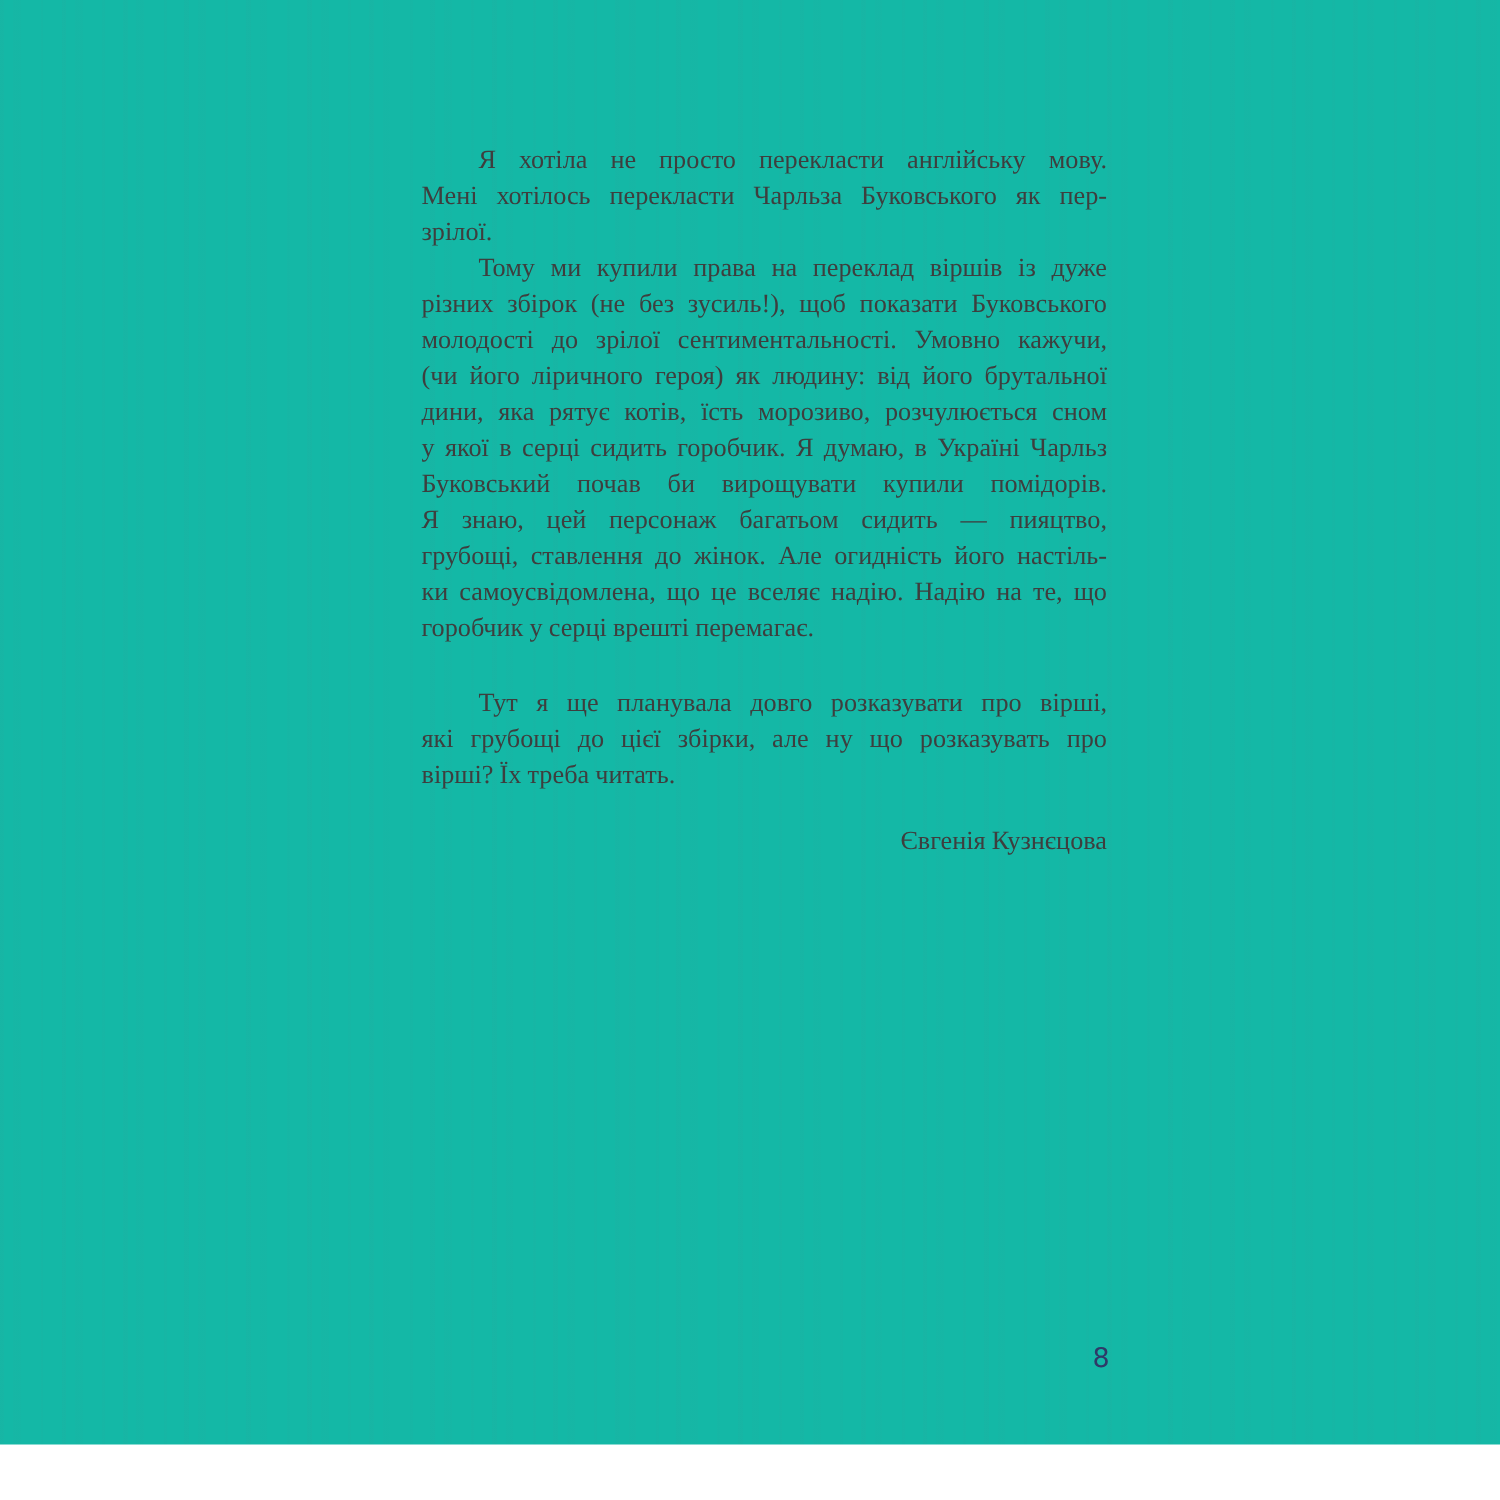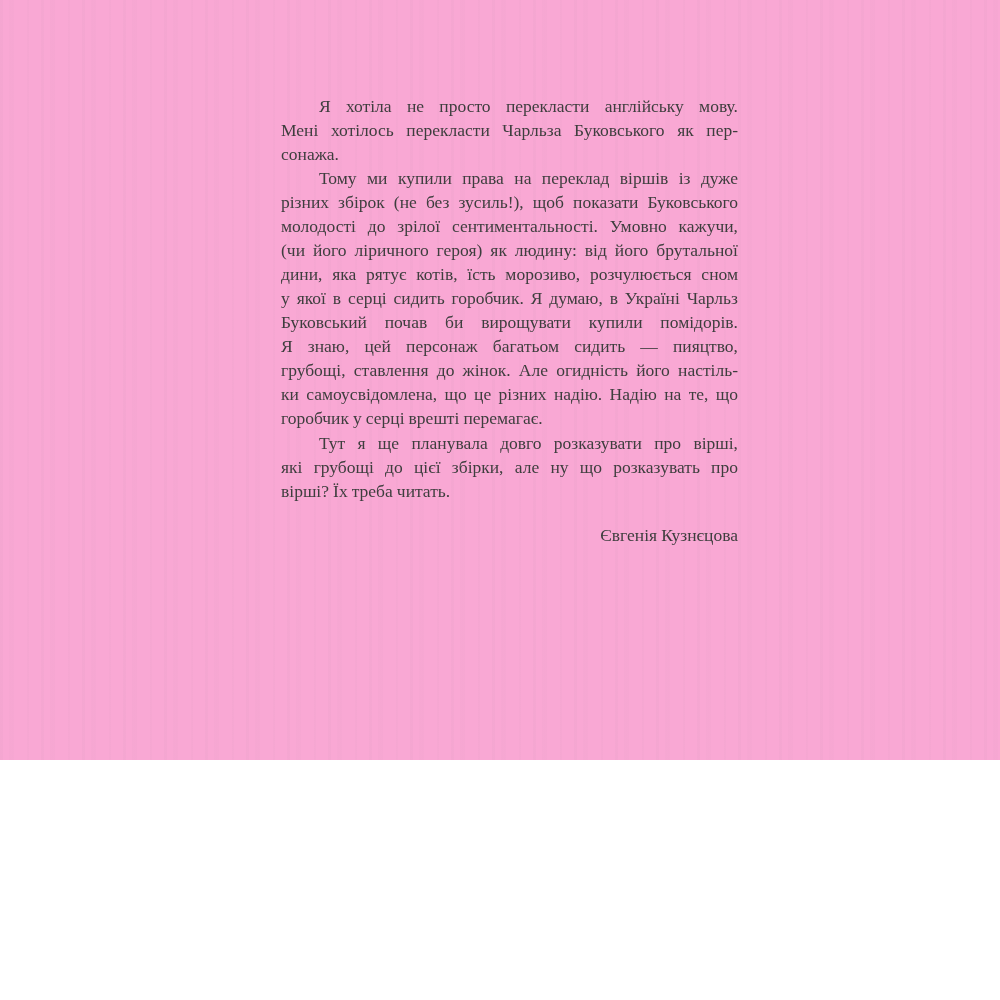--- a/index.html
+++ b/index.html
@@ -1,20 +1,20 @@
 <!DOCTYPE html>
 <html><head>
 <meta charset="utf-8">
 <style>
   html, body { margin: 0; padding: 0; }
   .book-page {
     position: relative;
     width: 1000px;
-    height: 760px;
-    background: #f9a8d4;
+    height: 963px;
+    background: #14b8a6;
     font-family: "Liberation Serif", serif;
     color: #3e3e3e;
     overflow: hidden;
   }
   
   .scan-texture {
     position: absolute;
     inset: 0;
     background:
       repeating-linear-gradient(90deg,
@@ -35,21 +35,21 @@
     line-height: 24px;
     word-spacing: -0.3px;
   }
   .line {
     margin: 0;
     text-align: justify;
     text-align-last: justify;
   }
   .line.indent { padding-left: 38px; }
   .line.last { text-align-last: left; }
-  .para-gap { margin-top: 1px; }
+  .para-gap { margin-top: 26px; }
   .signature {
     margin-top: 20px;
     text-align: right;
     font-size: 17.5px;
   }
   .page-number {
     position: absolute;
     left: 714px;
     top: 895px;
     width: 40px;
@@ -63,32 +63,32 @@
 </head>
 <body>
 
 <main class="book-page">
   <div class="scan-texture"></div>
 
   <section class="text-block">
 
     <p class="line indent">Я хотіла не просто перекласти англійську мову.</p>
     <p class="line">Мені хотілось перекласти Чарльза Буковського як пер-</p>
-    <p class="line last">сонажа.</p>
+    <p class="line last">зрілої.</p>
 
     <p class="line indent">Тому ми купили права на переклад віршів із дуже</p>
     <p class="line">різних збірок (не без зусиль!), щоб показати Буковського</p>
     <p class="line">молодості до зрілої сентиментальності. Умовно кажучи,</p>
     <p class="line">(чи його ліричного героя) як людину: від його брутальної</p>
     <p class="line">дини, яка рятує котів, їсть морозиво, розчулюється сном</p>
     <p class="line">у якої в серці сидить горобчик. Я думаю, в Україні Чарльз</p>
     <p class="line">Буковський почав би вирощувати купили помідорів.</p>
     <p class="line">Я знаю, цей персонаж багатьом сидить — пияцтво,</p>
     <p class="line">грубощі, ставлення до жінок. Але огидність його настіль-</p>
-    <p class="line">ки самоусвідомлена, що це різних надію. Надію на те, що</p>
+    <p class="line">ки самоусвідомлена, що це вселяє надію. Надію на те, що</p>
     <p class="line last">горобчик у серці врешті перемагає.</p>
 
     <p class="line indent para-gap">Тут я ще планувала довго розказувати про вірші,</p>
     <p class="line">які грубощі до цієї збірки, але ну що розказувать про</p>
     <p class="line last">вірші? Їх треба читать.</p>
 
     <div class="signature">Євгенія Кузнєцова</div>
   </section>
 
   <div class="page-number">8</div>

